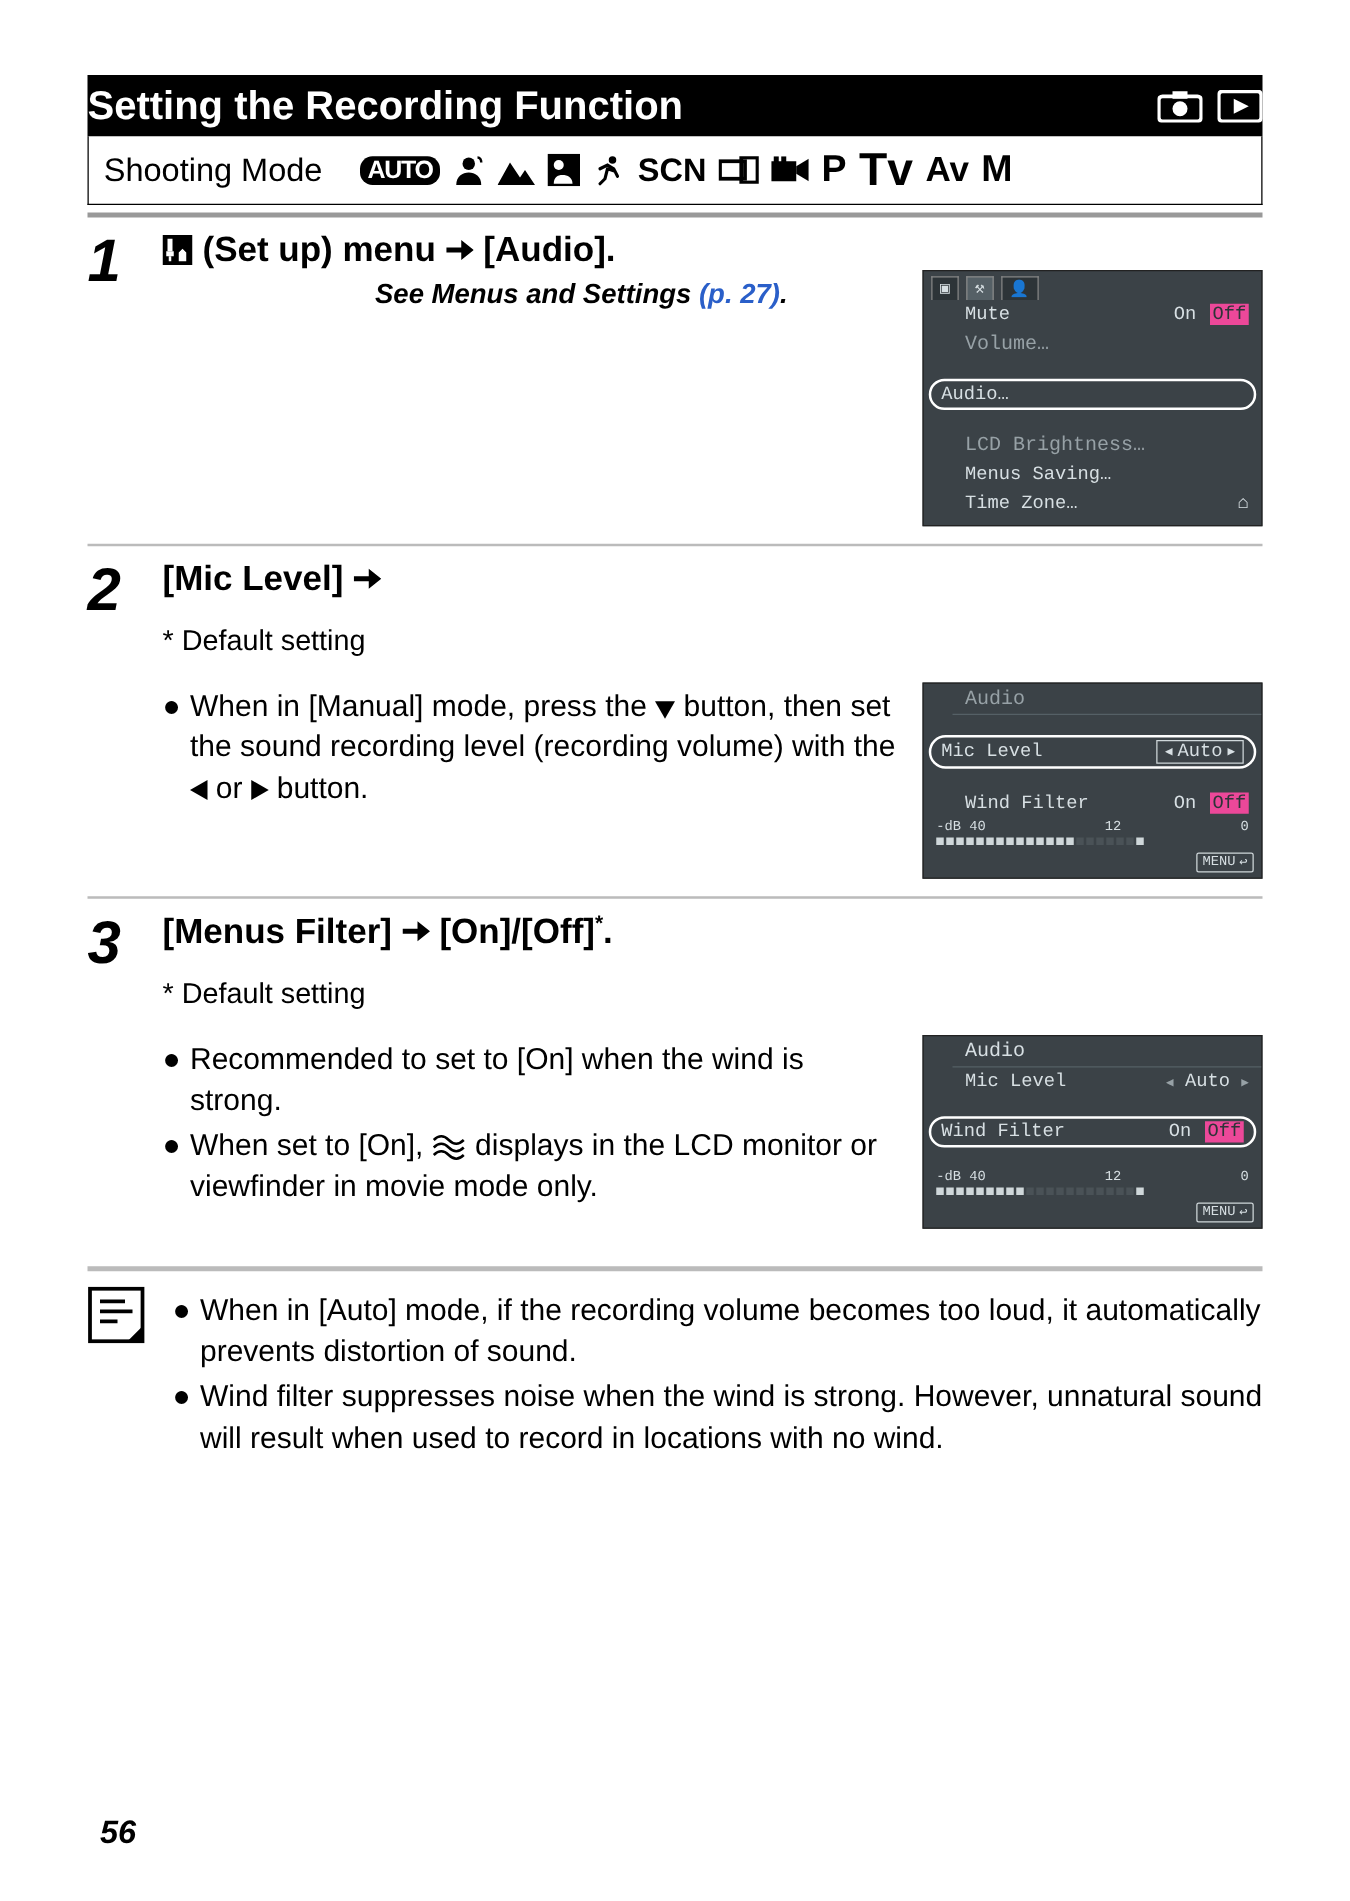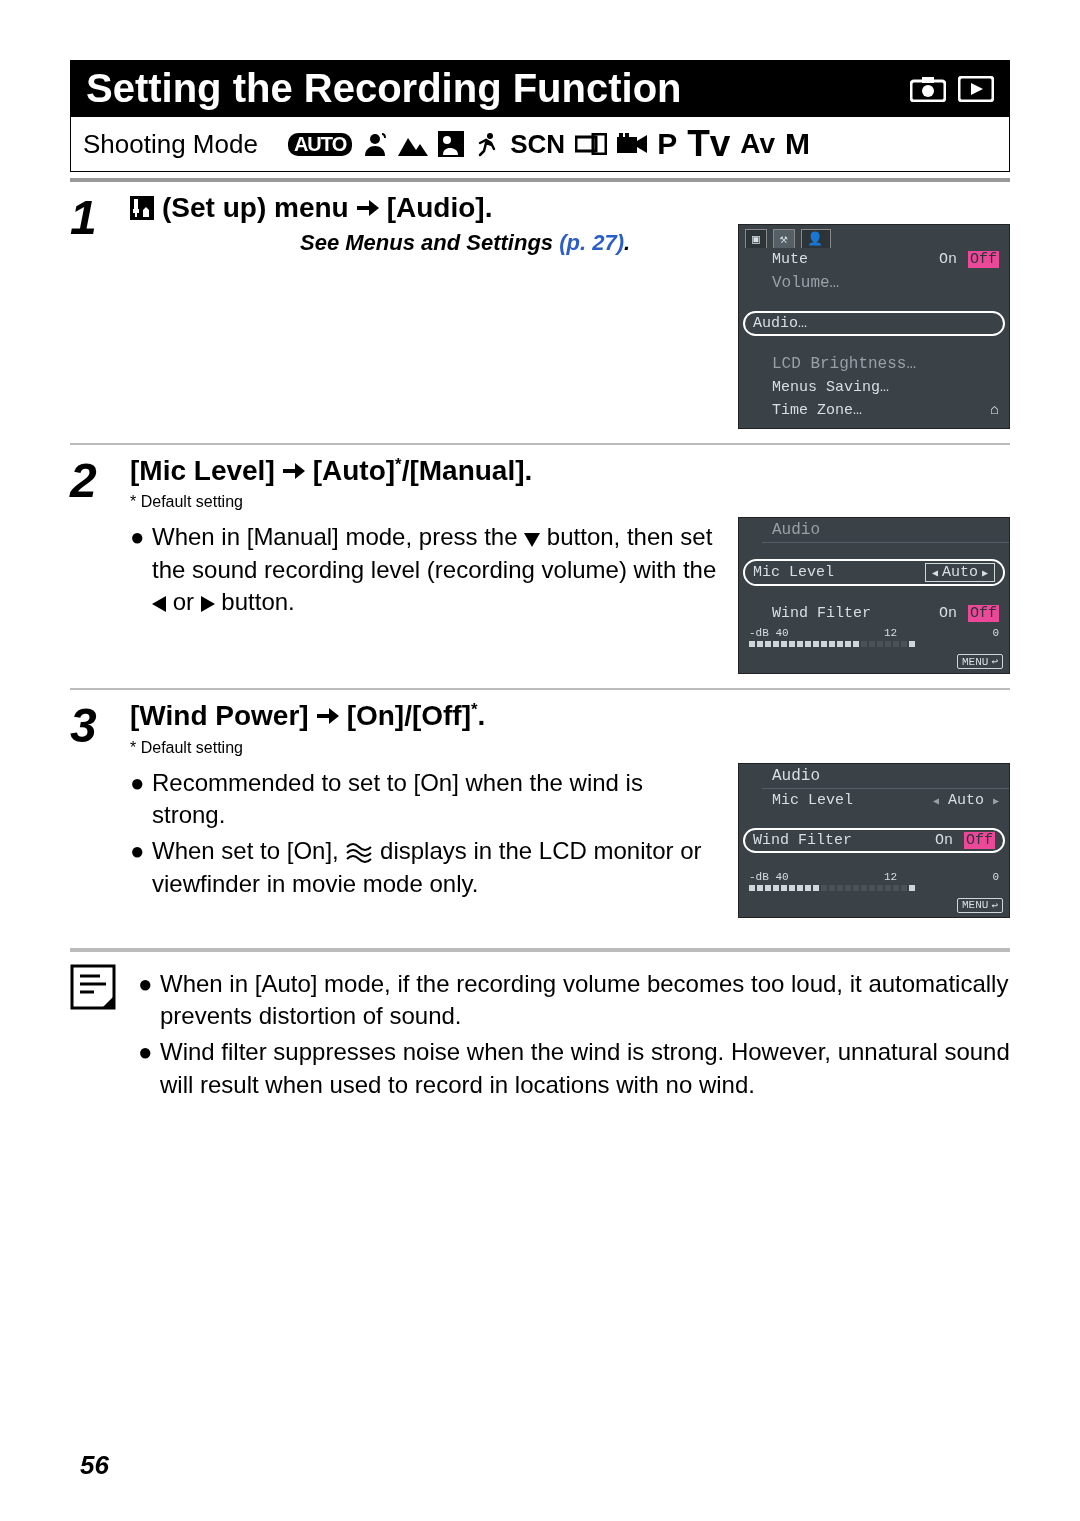--- a/index.html
+++ b/index.html
@@ -15,23 +15,23 @@
     position: relative;
     box-sizing: border-box;
     padding: 60px 70px 40px 70px;
   }
   .title-bar {
     background: #000;
     color: #fff;
     display: flex;
     align-items: center;
     justify-content: space-between;
-    padding: 6px 16px;
+    padding: 6px 0;
     font-weight: bold;
-    font-size: 40px;
+    font-size: 32px;
     font-family: Arial, Helvetica, sans-serif;
   }
   .title-icons {
     display: flex;
     gap: 12px;
     align-items: center;
   }
   .title-icons svg { display:block; }
   .shooting-row {
     border: 1px solid #000;
@@ -94,22 +94,22 @@
   .arrow-icon {
     display:inline-block;
   }
   .step-subtitle {
     font-style: italic;
     font-weight: bold;
     font-size: 22px;
     margin: 6px 0 10px 170px;
   }
   .step-note {
-    font-size: 16px;
-    margin: 6px 0;
+    font-size: 23px;
+    margin: 20px 0;
   }
   .bullet-row {
     display: flex;
     font-size: 24px;
     line-height: 1.35;
     margin: 4px 0;
   }
   .bullet-row .bdot {
     width: 22px; flex: none;
   }
@@ -321,21 +321,20 @@
   </div>
 
   <div class="step">
     <div class="step-num">2</div>
     <div class="step-body">
       <div class="step-title">
         <span>[Mic Level]</span>
         <svg class="arrow-icon" width="22" height="20" viewBox="0 0 22 20">
             <path d="M0 8h12V2l10 8-10 8v-6H0z" fill="#000"></path>
           </svg>
-        <span><span>[Auto]</span><span class="sup">*</span><span>/[Manual].</span></span>
       </div>
       <div class="step-note">* Default setting</div>
       <div class="text-and-lcd">
         <div class="text-col">
           <div class="bullet-row">
             <span class="bdot">●</span>
             <span>
               <span>When in [Manual] mode, press the </span>
               <span class="tri tri-down"></span>
               <span> button, then set the sound recording level (recording volume) with the </span>
@@ -398,21 +397,21 @@
             </div>
         </div>
       </div>
     </div>
   </div>
 
   <div class="step" style="border-bottom:none;">
     <div class="step-num">3</div>
     <div class="step-body">
       <div class="step-title">
-        <span>[Wind Power]</span>
+        <span>[Menus Filter]</span>
         <svg class="arrow-icon" width="22" height="20" viewBox="0 0 22 20">
             <path d="M0 8h12V2l10 8-10 8v-6H0z" fill="#000"></path>
           </svg>
         <span><span>[On]/[Off]</span><span class="sup">*</span><span>.</span></span>
       </div>
       <div class="step-note">* Default setting</div>
       <div class="text-and-lcd">
         <div class="text-col">
           <div class="bullet-row">
             <span class="bdot">●</span>

